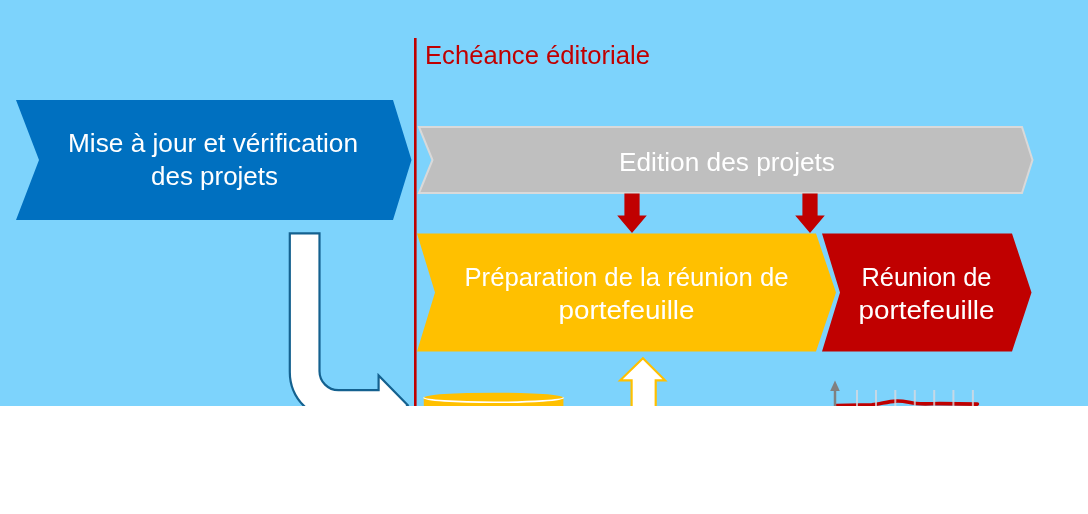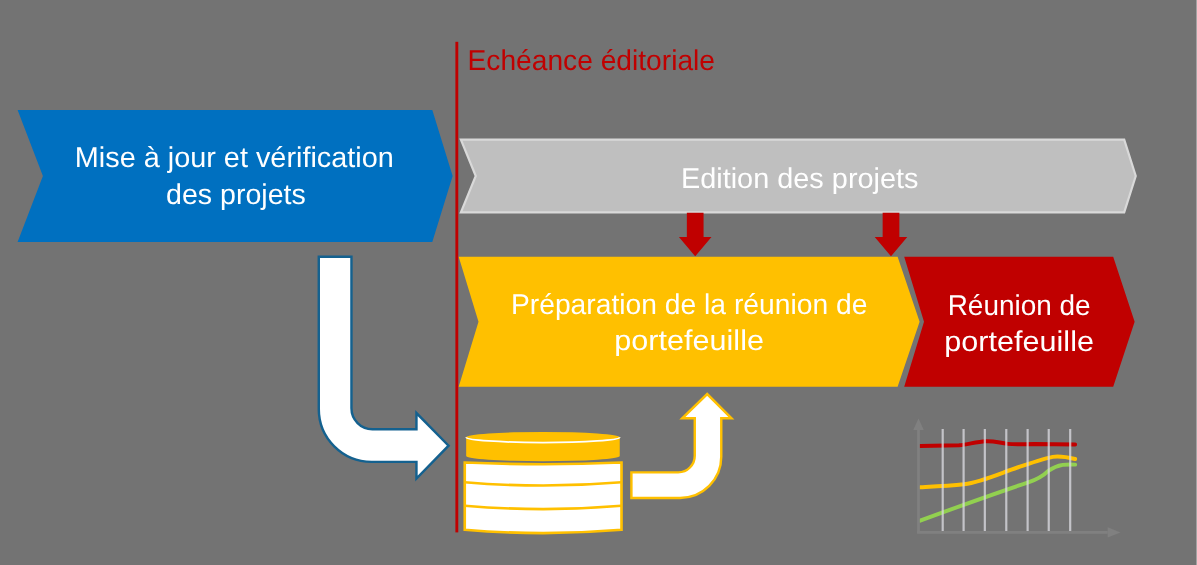--- a/index.html
+++ b/index.html
@@ -1,16 +1,16 @@
 <!DOCTYPE html>
 <html><head>
 <meta charset="utf-8">
 <style>
   html,body{margin:0;padding:0;background:#ffffff;}
-  .stage{position:relative;width:1088px;height:514px;overflow:hidden;background:#737373;}
+  .stage{position:relative;width:1088px;height:406px;overflow:hidden;background:#7dd3fc;}
   text{font-family:"Liberation Sans",sans-serif;}
 </style>
 </head>
 <body>
 <div class="stage">
 <svg width="1088" height="514" viewBox="0 0 1088 514">
 
   <rect x="414" y="38" width="2.6" height="446" fill="#C00000"></rect>
   <text x="425" y="64" font-size="26" fill="#C00000" textLength="225" lengthAdjust="spacingAndGlyphs">Echéance éditoriale</text>
 

